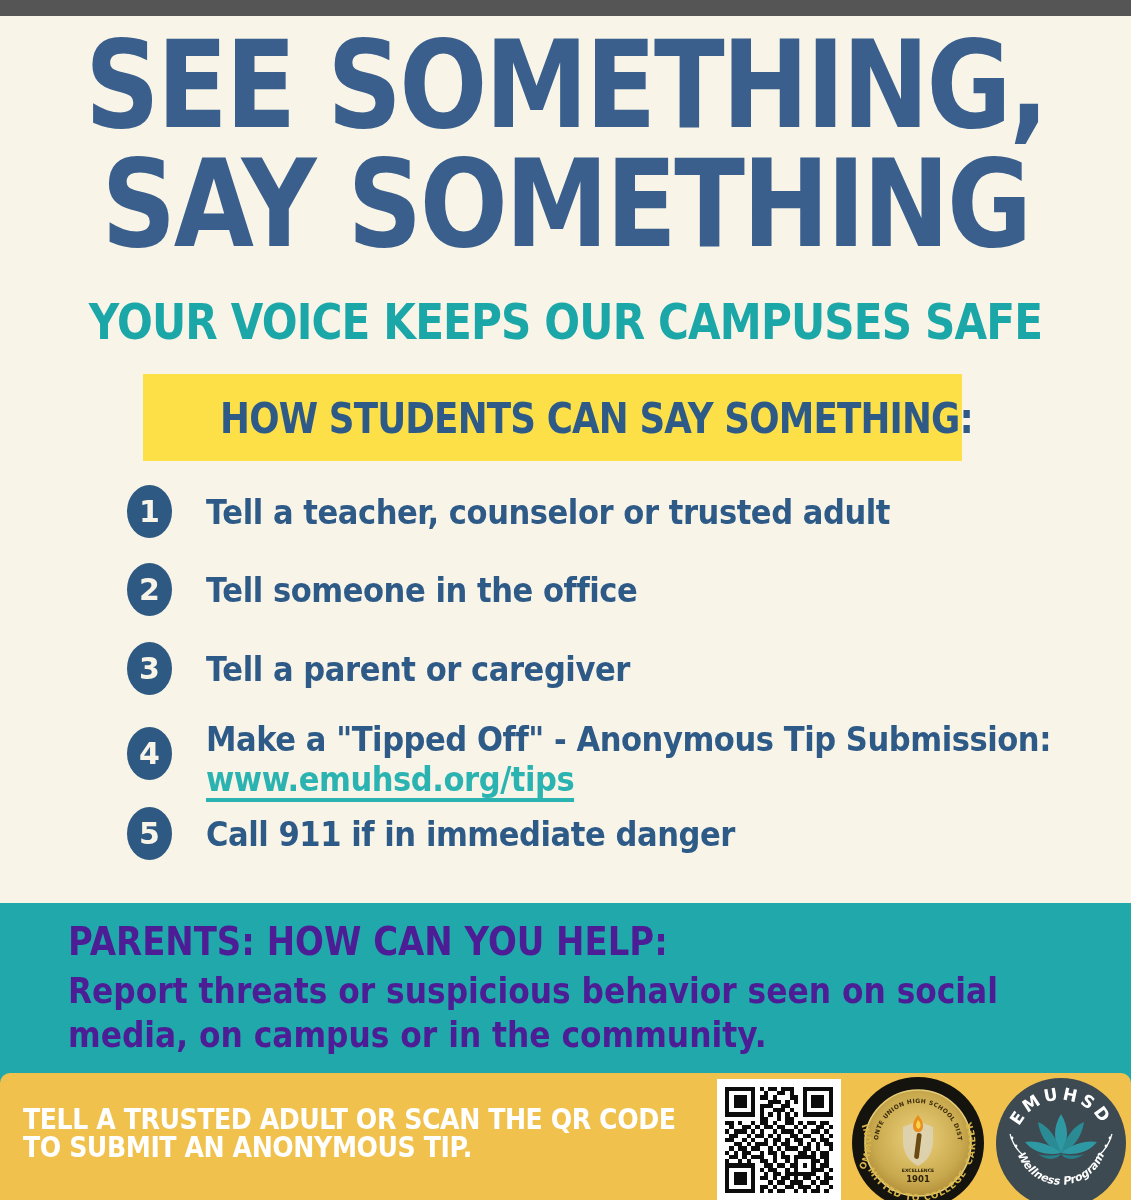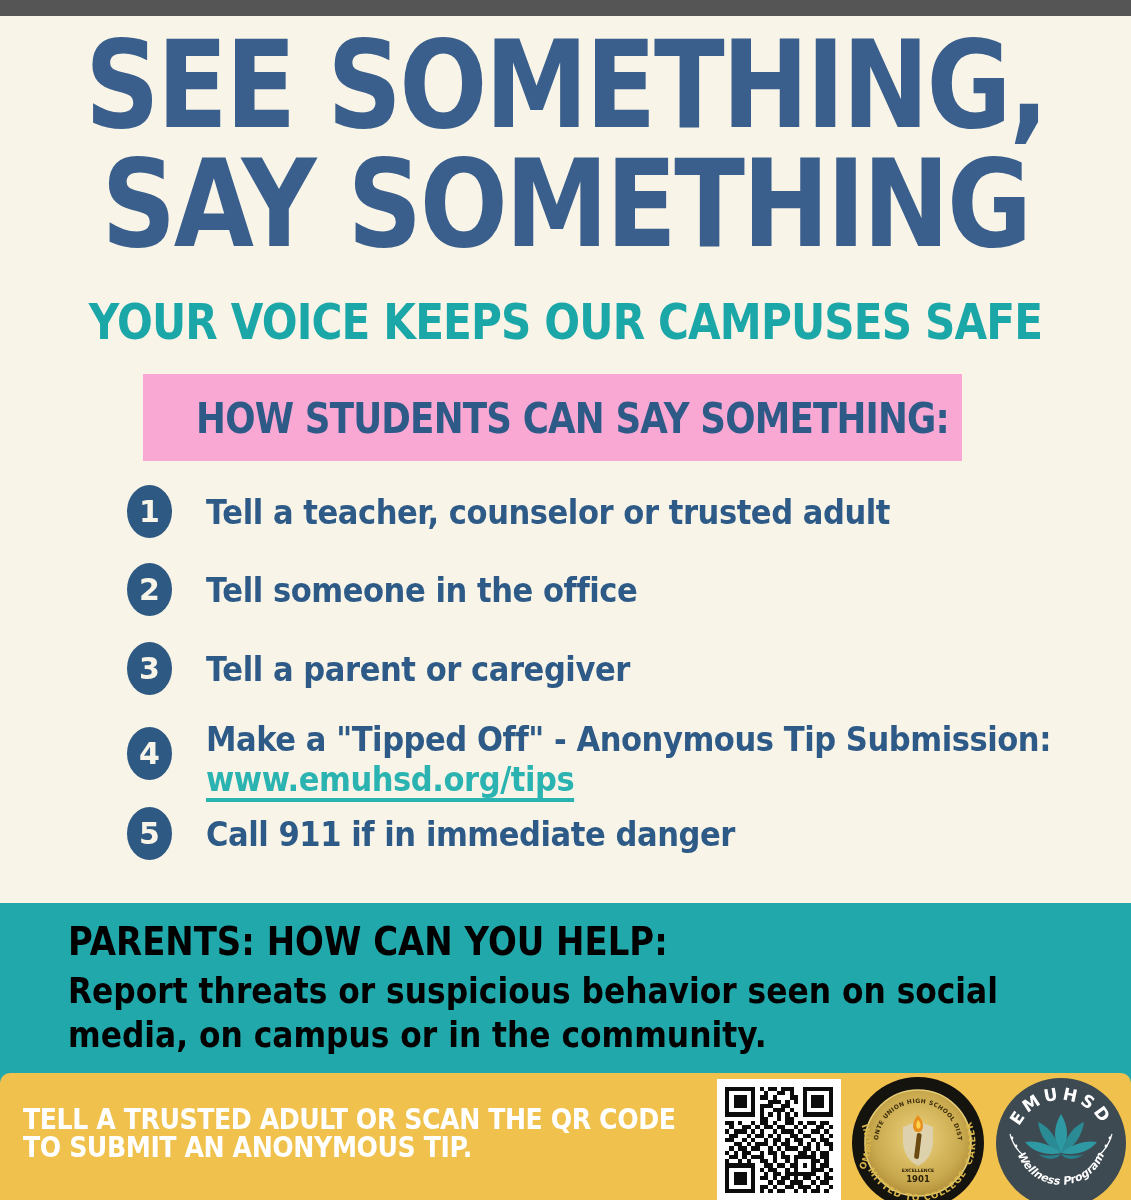--- a/index.html
+++ b/index.html
@@ -19,21 +19,21 @@
   .subtitle {
     position:absolute; top:278px; left:0; width:1131px;
     text-align:center; color:#1ba7a7; font-weight:bold;
     font-size:49px; letter-spacing:-1px;
     transform:scaleX(0.86); transform-origin:center top; white-space:nowrap;
   }
 
   
   .banner {
     position:absolute; left:143px; top:358px; width:819px; height:87px;
-    background:#f9a8d4; display:flex; align-items:center; justify-content:center;padding-left:40px;
+    background:#fde047; display:flex; align-items:center; justify-content:flex-start;
   }
   .banner-text {
     color:#2e5a87; font-weight:bold; font-size:43px; letter-spacing:-1px;
     transform:scaleX(0.83); white-space:nowrap;
   }
 
   
   .step { position:absolute; left:127px; display:flex; align-items:center; }
   .step.multiline { align-items:flex-start; }
   .step-num {
@@ -50,21 +50,21 @@
     display:inline-block; color:#2ab3b0; font-weight:bold; font-size:34px;
     border-bottom:4px solid #2ab3b0; line-height:38px; letter-spacing:-0.5px;
     cursor:pointer;
   }
   .s1 { top:469px; } .s2 { top:547px; } .s3 { top:626px; }
   .s4 { top:703px; } .s5 { top:791px; }
 
   
   .parents {
     position:absolute; left:0; top:887px; width:1131px; height:220px;
-    background:#21a8ab; color:#000000;
+    background:#21a8ab; color:#4c1d95;
   }
   .parents-heading {
     position:absolute; left:68px; top:16px; font-weight:bold; font-size:39px;
     transform:scaleX(0.87); transform-origin:left top; white-space:nowrap;
   }
   .parents-body {
     position:absolute; left:68px; top:66px; font-weight:bold; font-size:36px;
     line-height:44px; transform:scaleX(0.87); transform-origin:left top;
     white-space:nowrap;
   }

